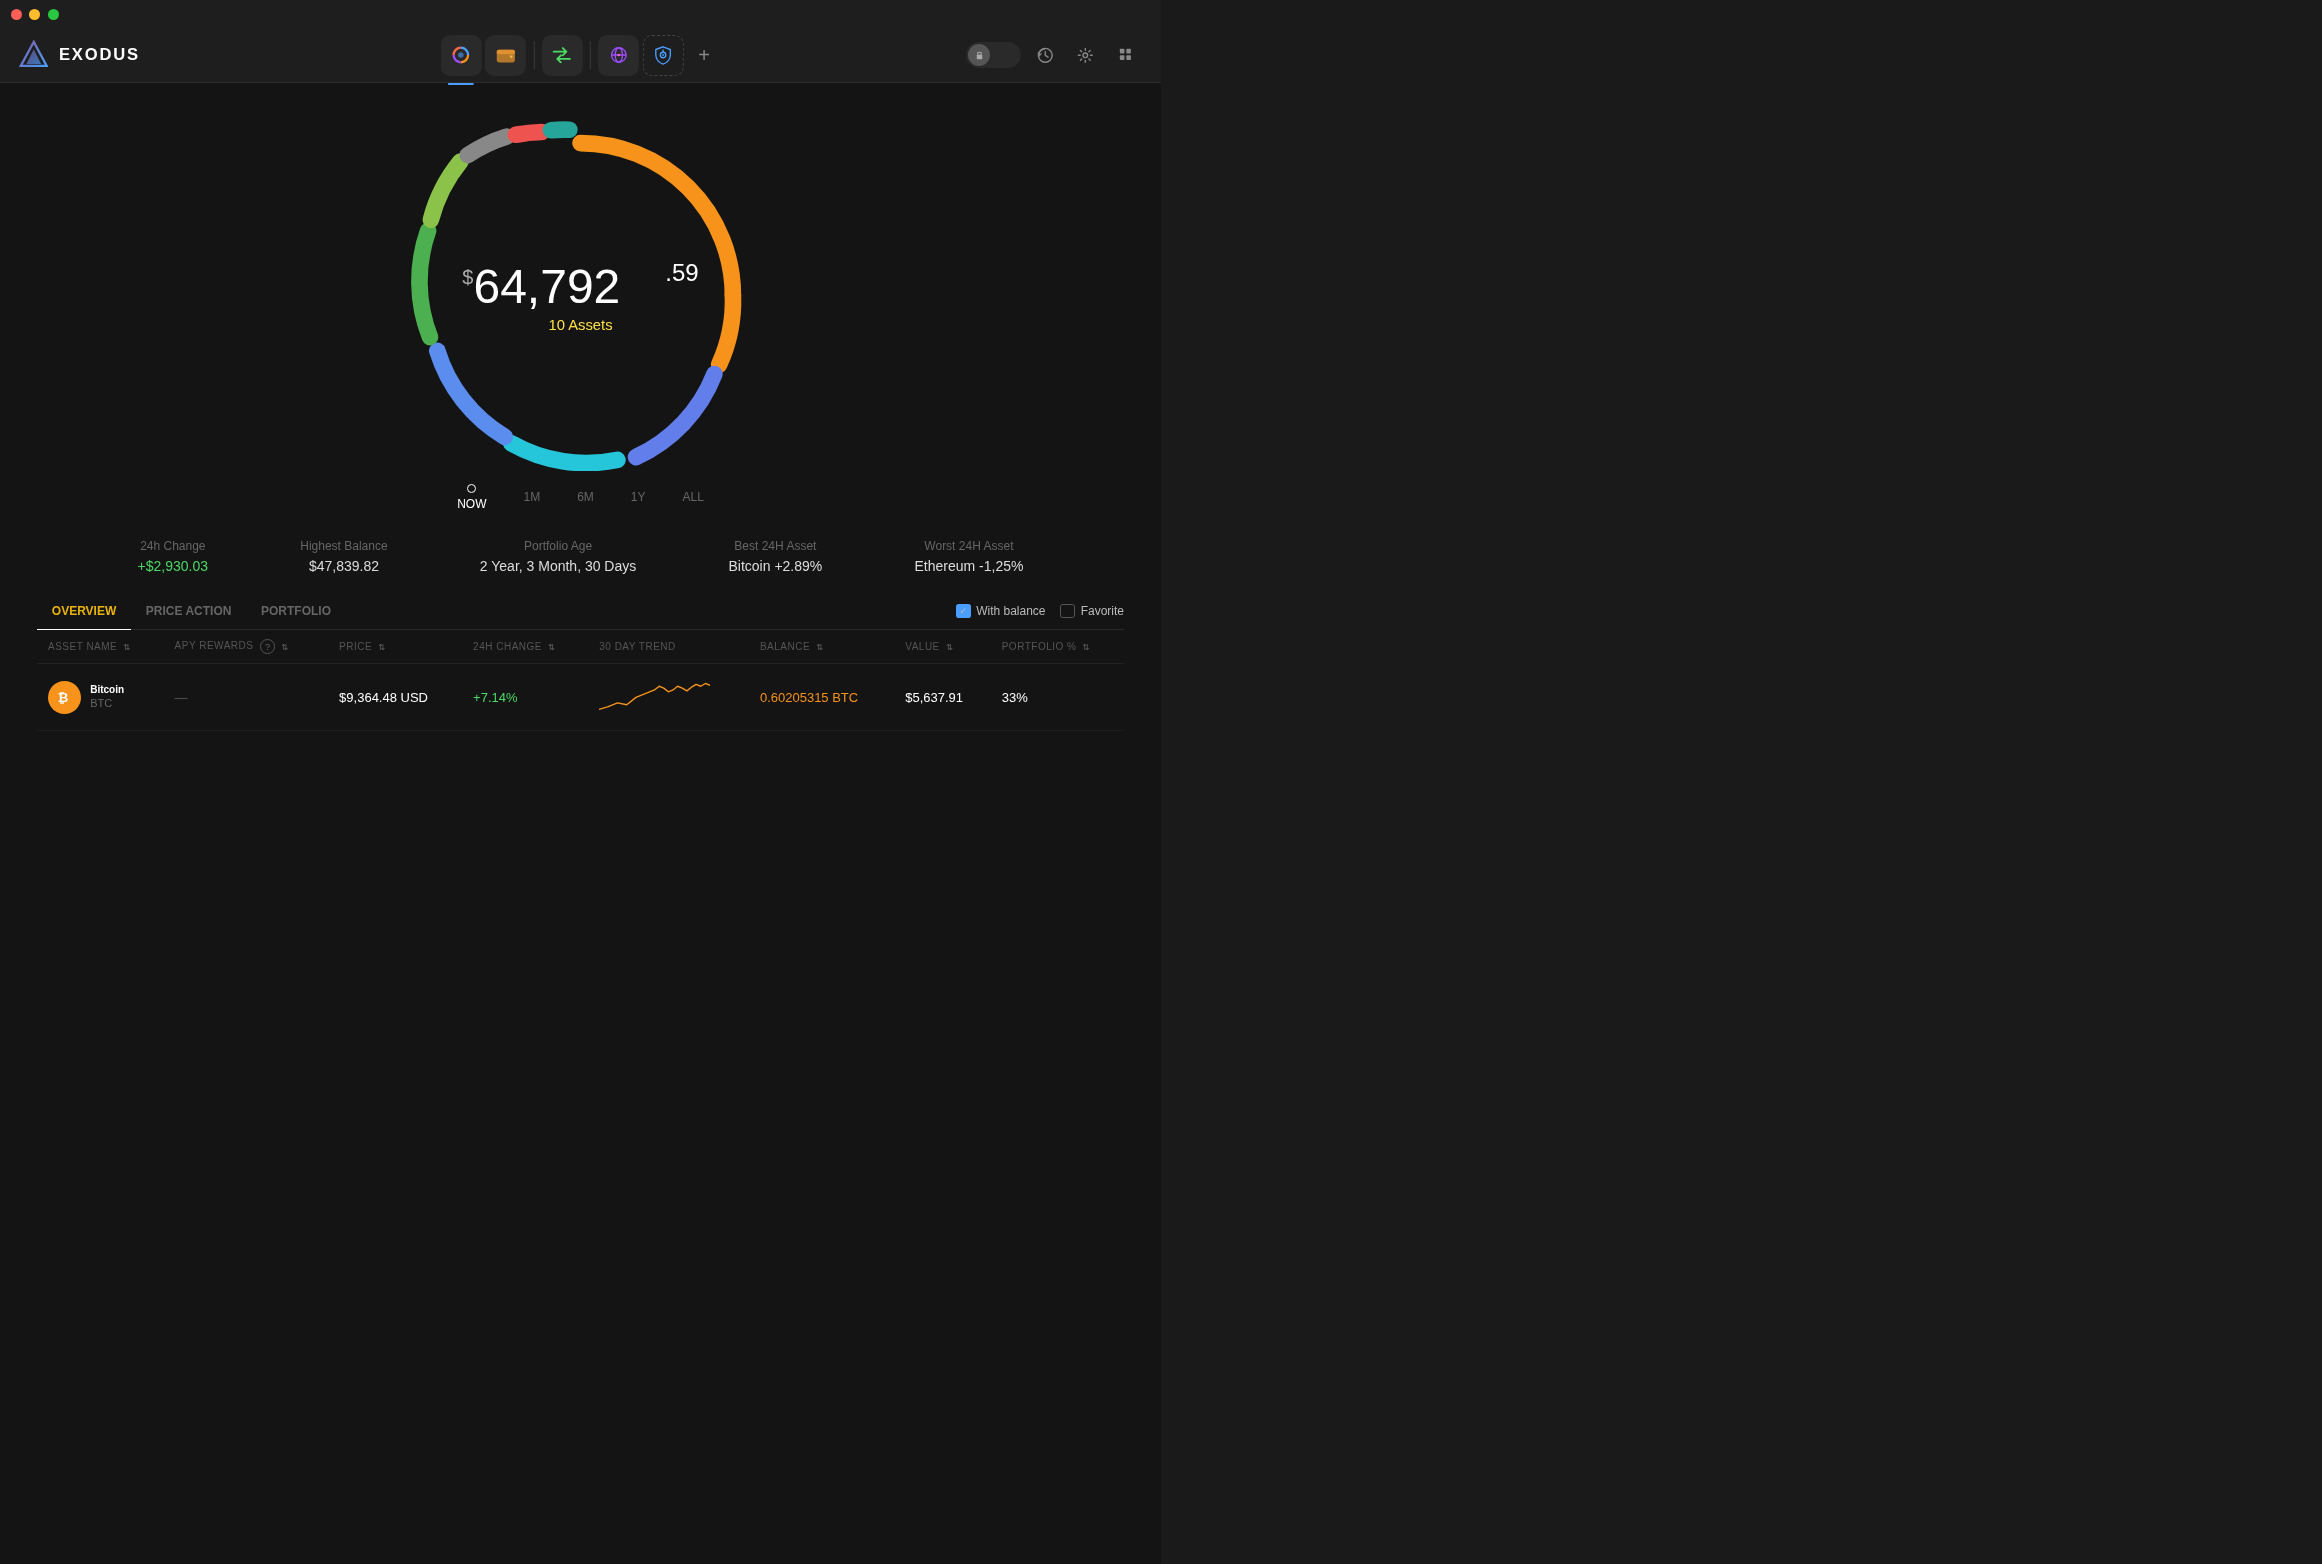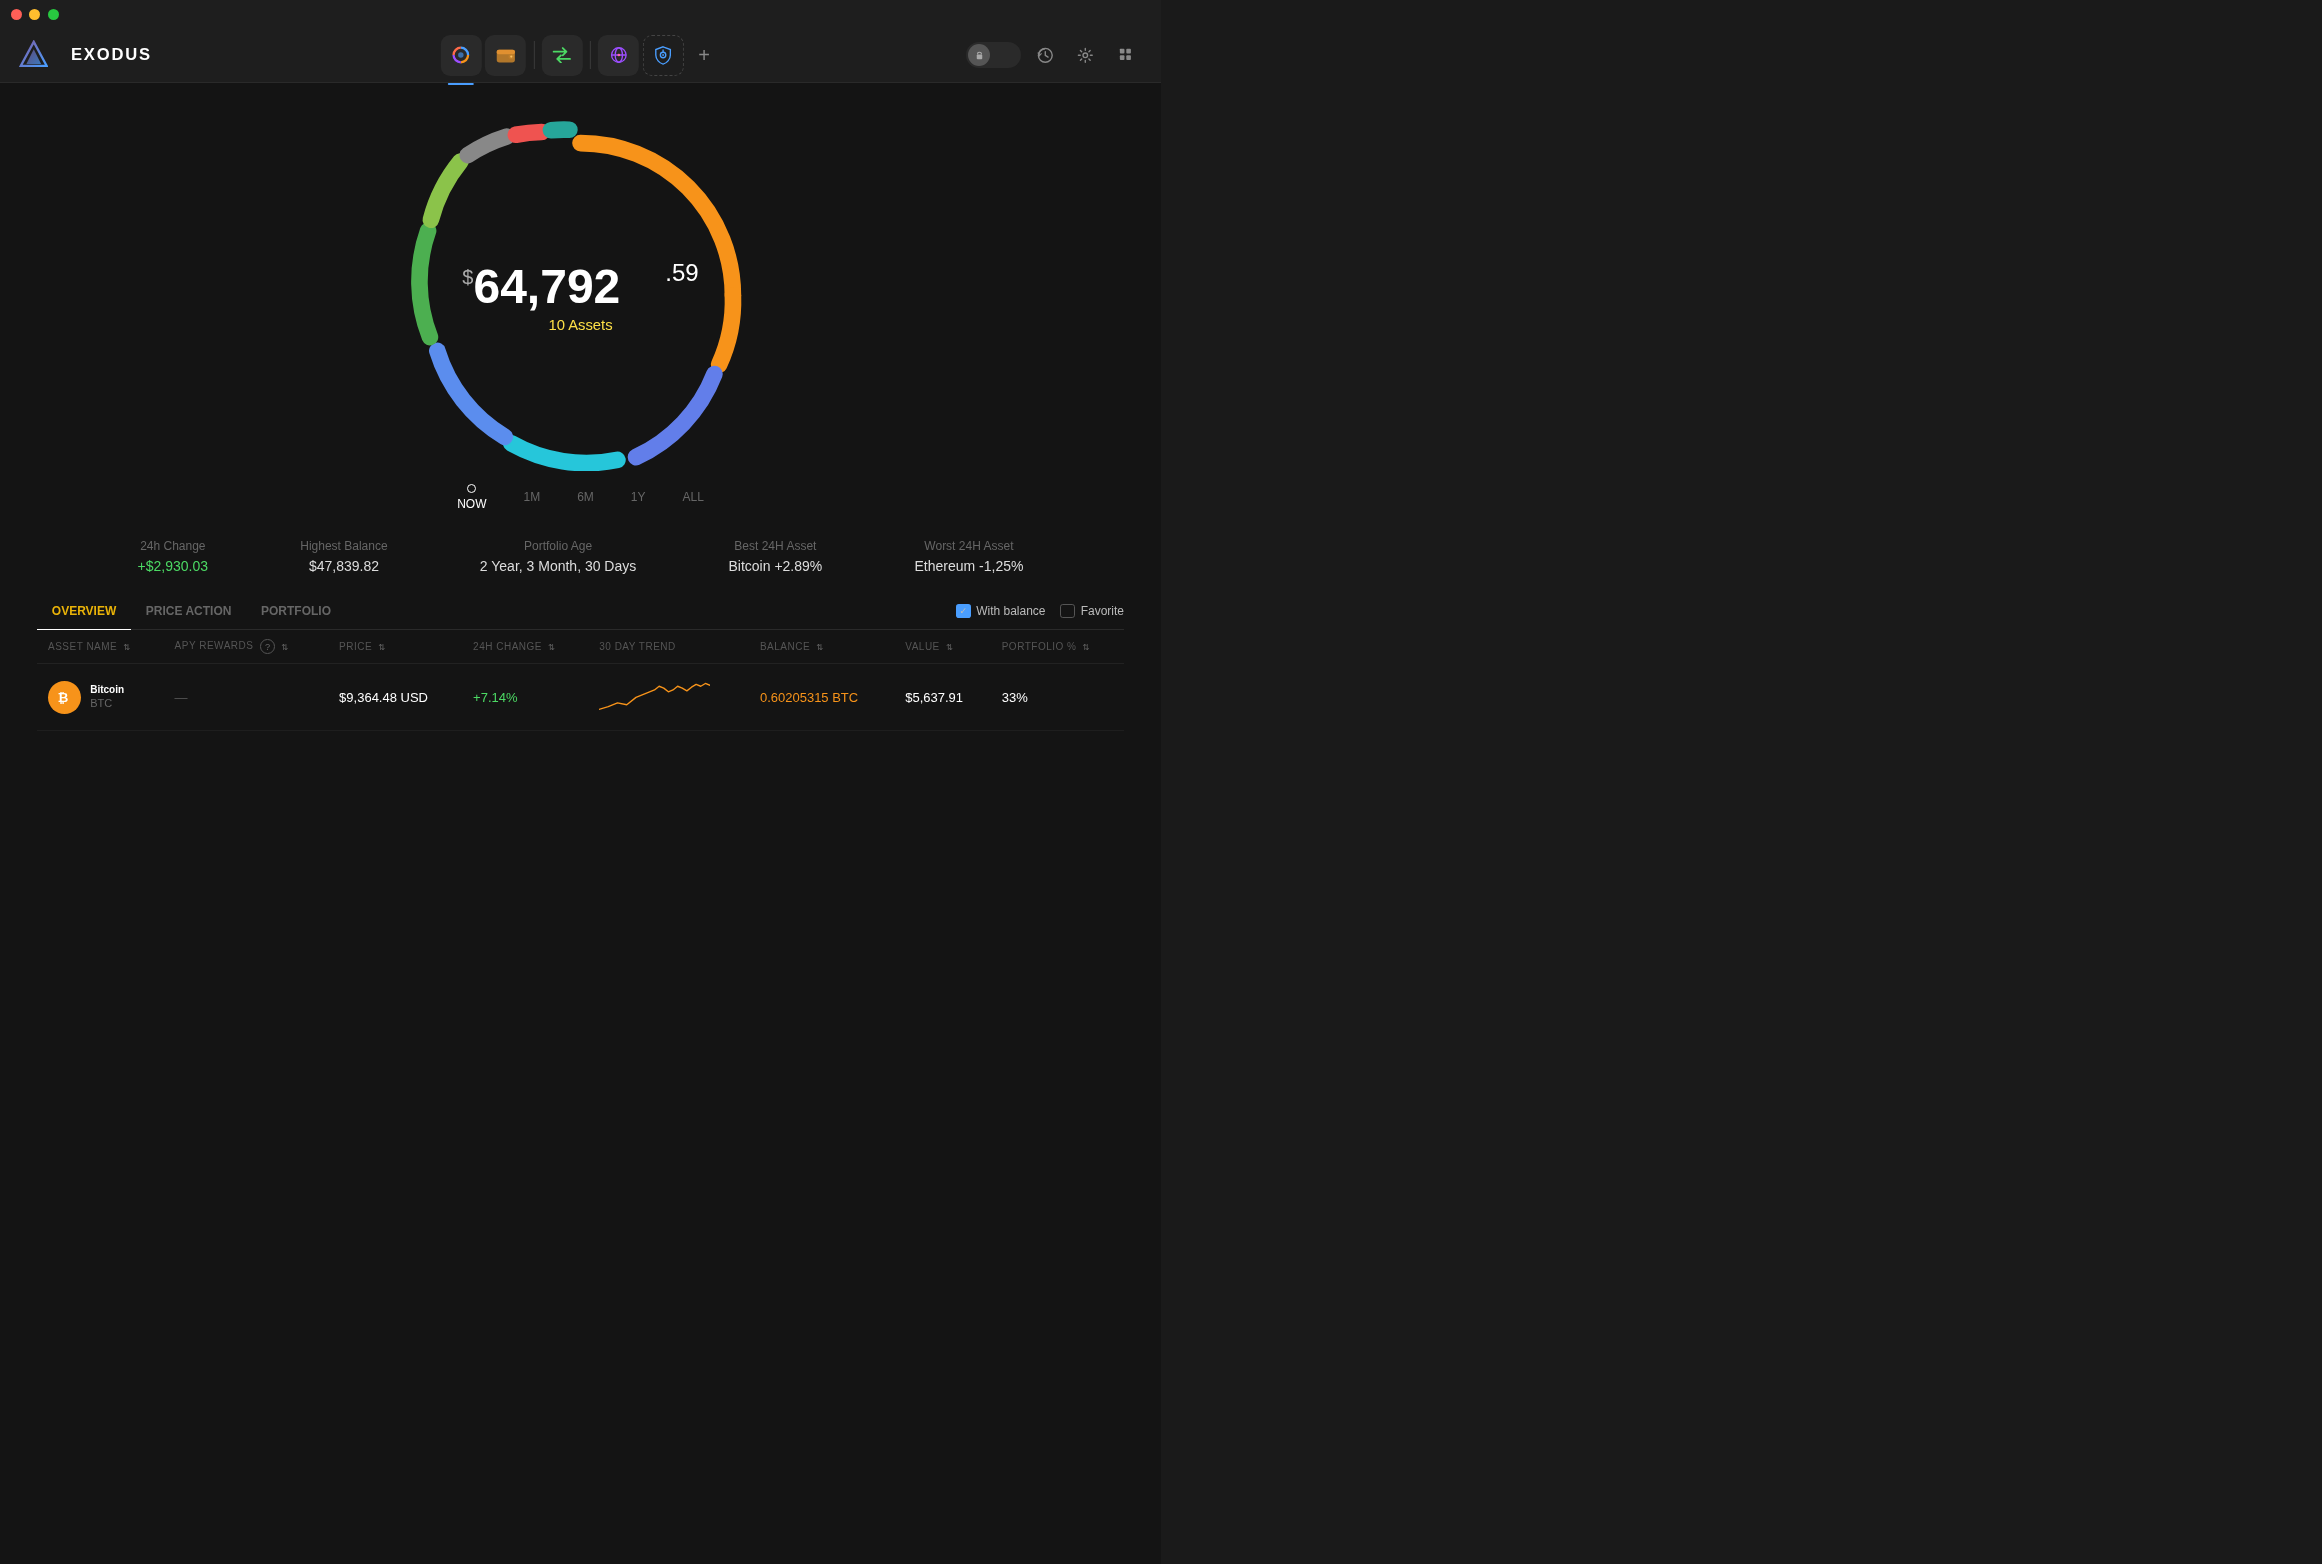--- a/index.html
+++ b/index.html
@@ -35,21 +35,21 @@
       height: 55px;
       display: flex;
       align-items: center;
       padding: 0 18.5px;
       border-bottom: 0.9px solid #2a2a2a;
       position: relative;
     }
     .logo-area {
       display: flex;
       align-items: center;
-      gap: 23px;
+      gap: 11px;
       flex: 0 0 185px;
     }
     .logo-icon {
       width: 29.5px; height: 29.5px;
     }
     .logo-text {
       font-size: 16.6px;
       font-weight: 700;
       letter-spacing: 1.8px;
       color: #fff;
@@ -179,21 +179,21 @@
       text-align: center;
     }
     .ring-amount-small {
       font-size: 20px;
       color: #aaa;
       vertical-align: top;
       line-height: 1.8;
     }
     .ring-amount-large {
       font-size: 48px;
-      font-weight: 700;
+      font-weight: 400;
       color: #fff;
     }
     .ring-amount-decimal {
       font-size: 24px;
       font-weight: 300;
       color: #fff;
       margin-left: 45px;
     }
     .ring-assets {
       font-size: 14.8px;

